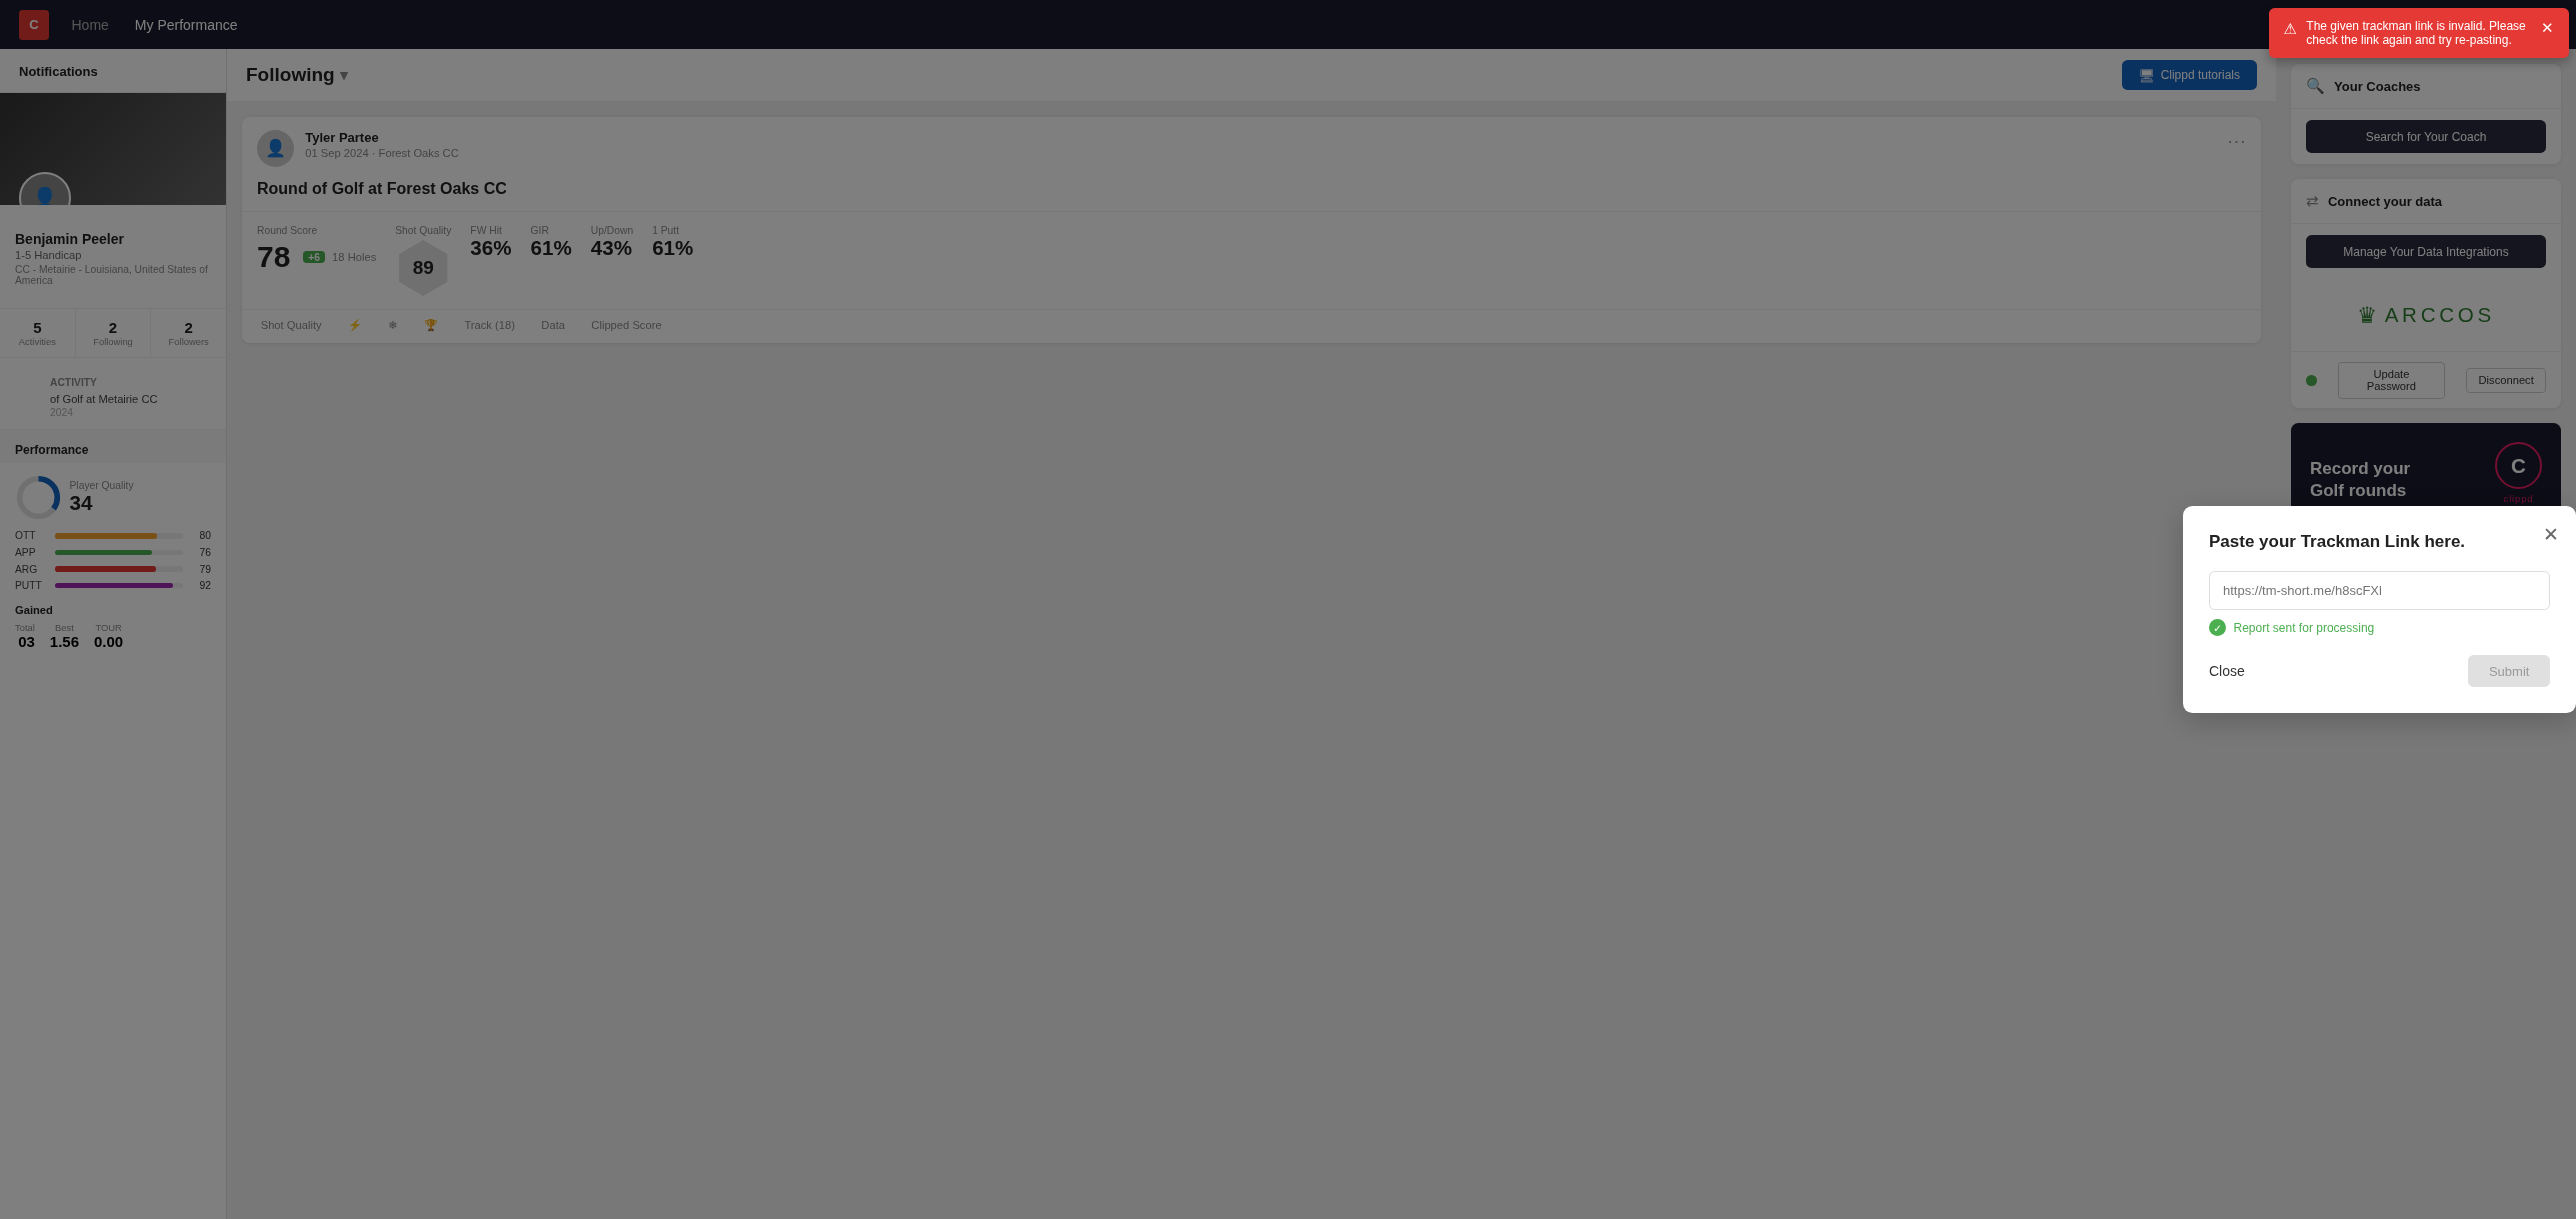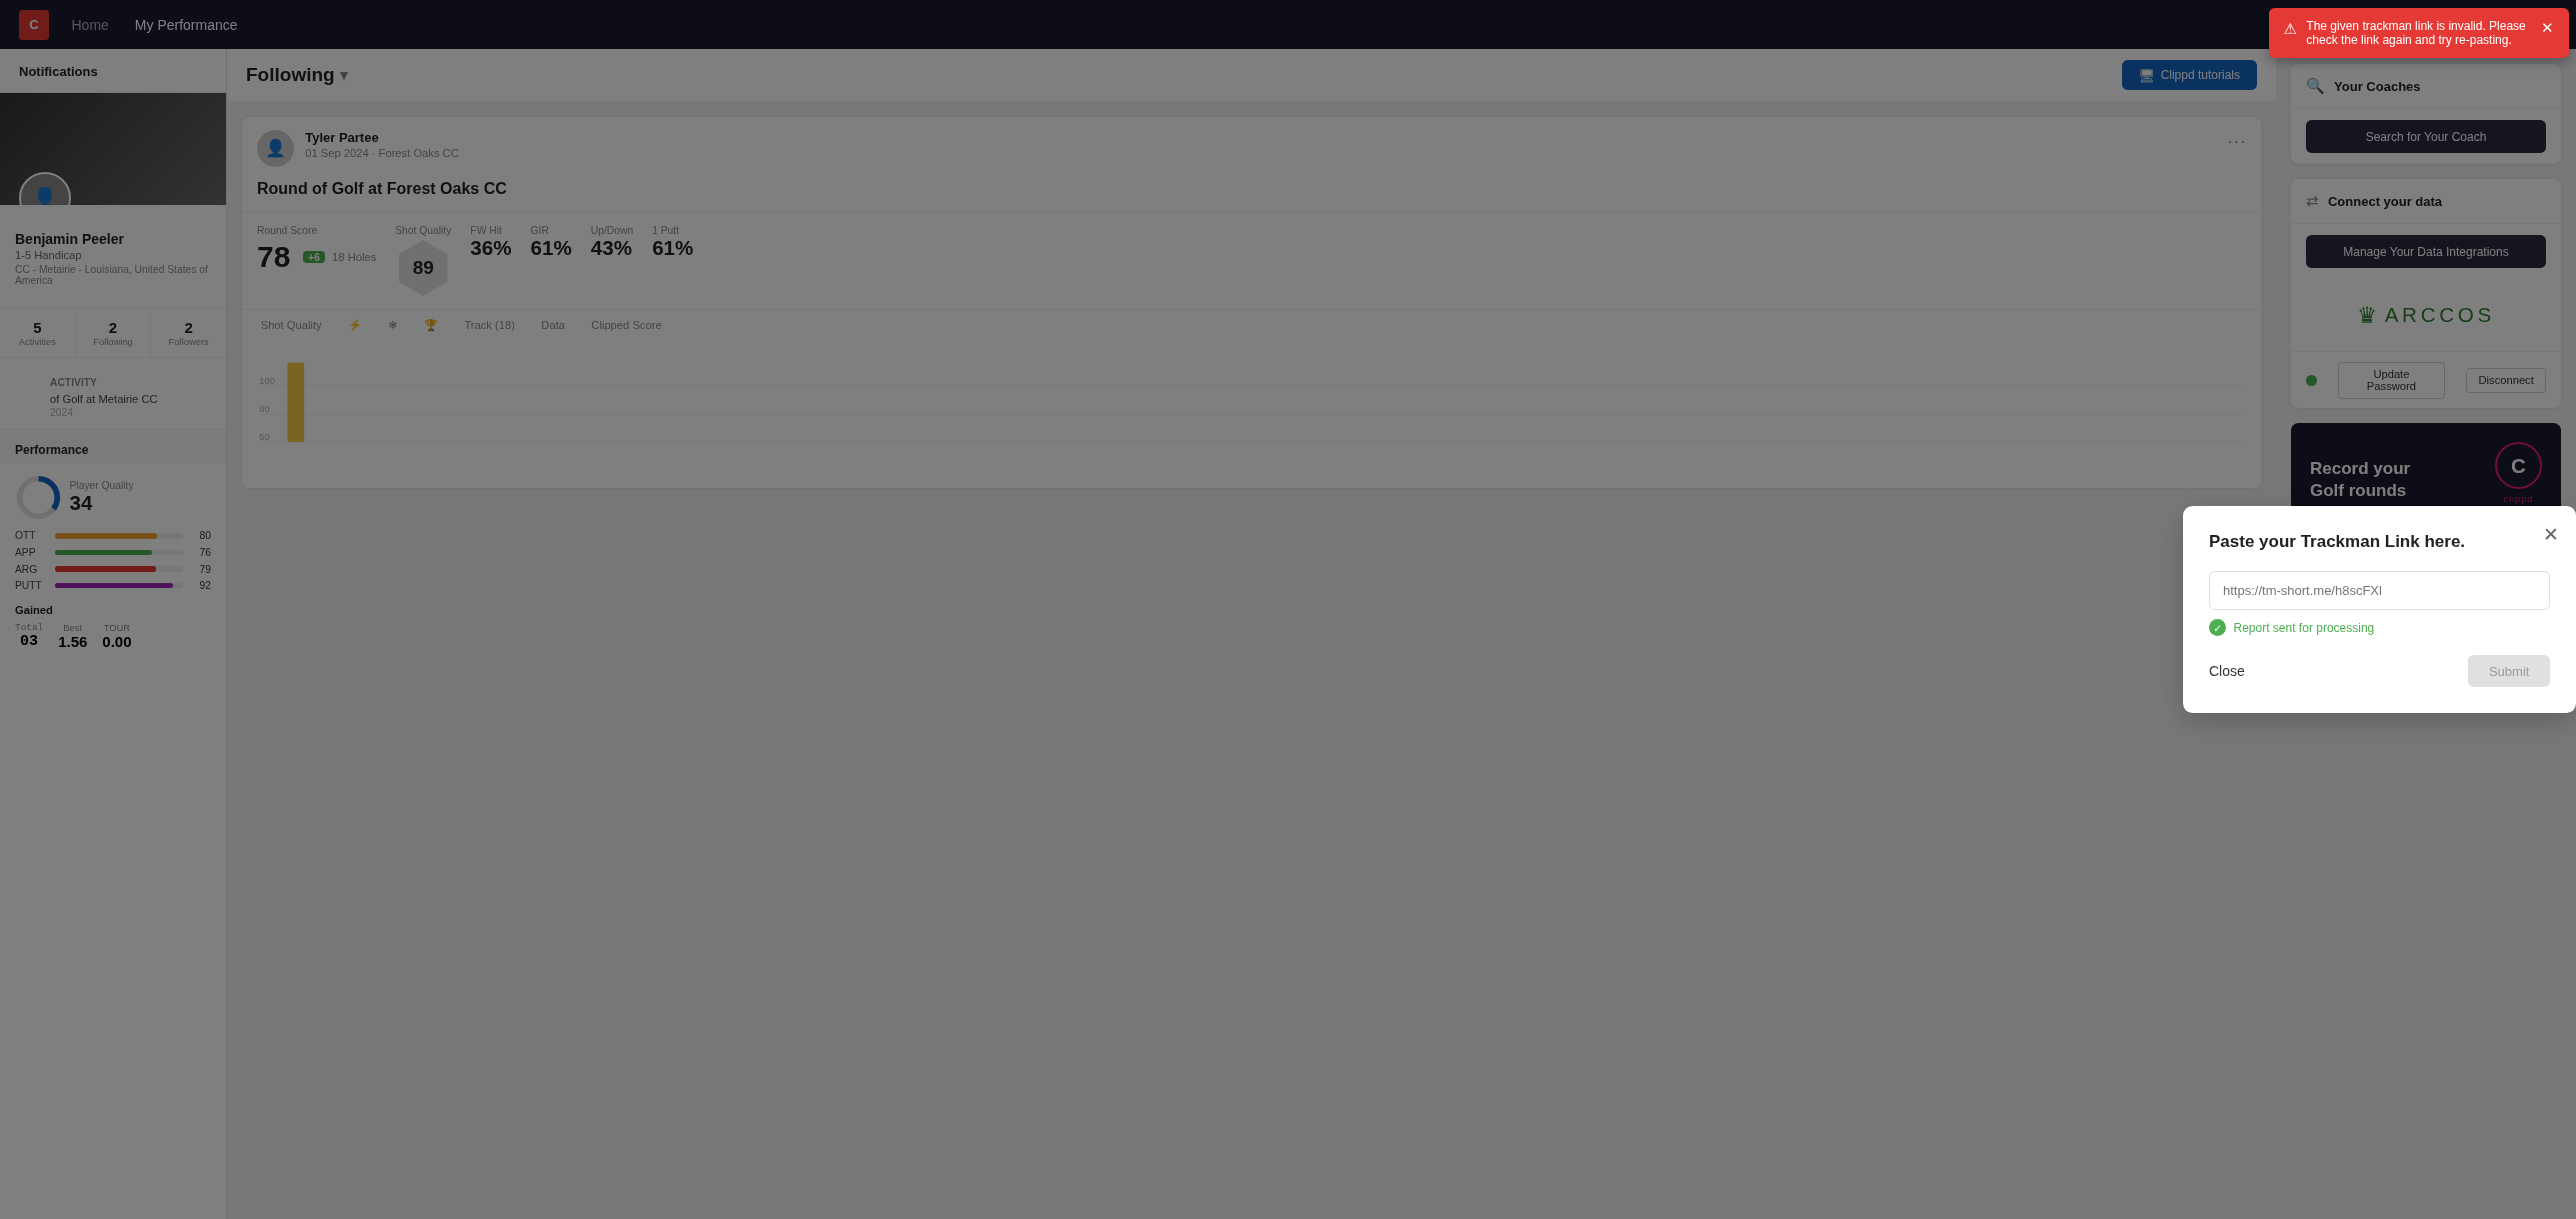--- a/index.html
+++ b/index.html
@@ -399,21 +399,21 @@
         <span class="perf-row-label">PUTT</span>
         <div class="perf-bar-container">
             <div class="perf-bar" style="width:92%; background:#9c27b0;"></div>
           </div>
         <span class="perf-row-val">92</span>
       </div>
 
       <div style="margin-top:13px;">
         <div style="font-size:11.2px; font-weight:600; color:#222; margin-bottom:5.6px;">Gained</div>
         <div style="display:flex; gap:15px;">
-          <div style="text-align:center;font-family:Liberation Mono, monospace;">
+          <div style="text-align:right;">
             <div style="font-size:9.4px; color:#888;">Total</div>
             <div style="font-size:15px; font-weight:700;">03</div>
           </div>
           <div style="text-align:center;">
             <div style="font-size:9.4px; color:#888;">Best</div>
             <div style="font-size:15px; font-weight:700;">1.56</div>
           </div>
           <div style="text-align:center;">
             <div style="font-size:9.4px; color:#888;">TOUR</div>
             <div style="font-size:15px; font-weight:700;">0.00</div>
@@ -487,31 +487,20 @@
           <span>Shot Quality</span>
         </div>
         <div class="feed-card-tab">⚡</div>
         <div class="feed-card-tab">❄</div>
         <div class="feed-card-tab">🏆</div>
         <div class="feed-card-tab">Track (18)</div>
         <div class="feed-card-tab">Data</div>
         <div class="feed-card-tab">Clipped Score</div>
       </div>
 
-      <div style="padding: 15px; background: white;">
-        <svg width="100%" height="112" viewBox="0 0 2126 120">
-          <line x1="0" y1="30" x2="100%" y2="30" stroke="#eee" stroke-width="1"></line>
-          <line x1="0" y1="60" x2="100%" y2="60" stroke="#eee" stroke-width="1"></line>
-          <line x1="0" y1="90" x2="100%" y2="90" stroke="#eee" stroke-width="1"></line>
-          <text x="0" y="28" font-size="10" fill="#aaa">100</text>
-          <text x="0" y="58" font-size="10" fill="#aaa">60</text>
-          <text x="0" y="88" font-size="10" fill="#aaa">50</text>
-          <rect x="30" y="5" width="18" height="85" fill="#f5c842" rx="2"></rect>
-        </svg>
-      </div>
     </div>
   </main>
 
   <aside class="right-panel">
 
     <div class="rp-card">
       <div class="rp-card-header">
         <span class="rp-card-header-icon">🔍</span>
         <span class="rp-card-header-title">Your Coaches</span>
       </div>

